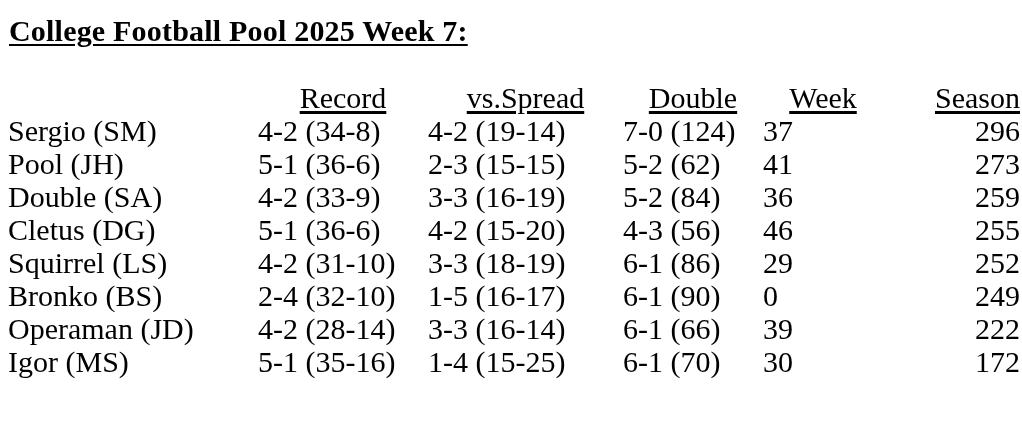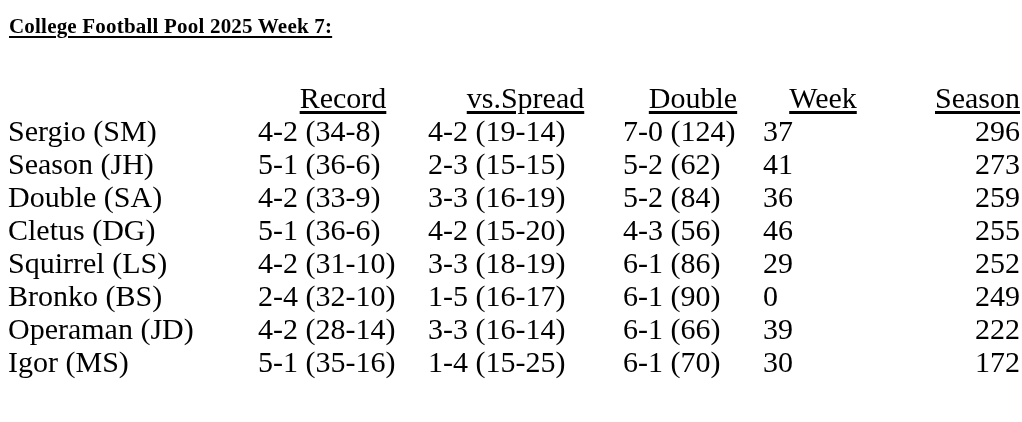--- a/index.html
+++ b/index.html
@@ -13,21 +13,21 @@
     position: relative;
     width: 1022px;
     height: 422px;
     overflow: hidden;
     background: #ffffff;
   }
   .title {
     position: absolute;
     top: 14px;
     left: 9px;
-    font-size: 21px;
+    font-size: 30px;
     font-weight: 700;
     text-decoration: underline;
     text-decoration-thickness: 2px;
     text-underline-offset: 3px;
     letter-spacing: 0.2px;
     white-space: nowrap;
   }
   table.pool {
     position: absolute;
     top: 82px;
@@ -93,21 +93,21 @@
   <tr>
     <td class="name">Sergio (SM)</td>
     <td class="center">4-2 (34-8)</td>
     <td class="center">4-2 (19-14)</td>
     <td class="center">7-0 (124)</td>
     <td class="center">37</td>
     <td class="season">296</td>
   </tr>
 
   <tr>
-    <td class="name">Season (JH)</td>
+    <td class="name">Pool (JH)</td>
     <td class="center">5-1 (36-6)</td>
     <td class="center">2-3 (15-15)</td>
     <td class="center">5-2 (62)</td>
     <td class="center">41</td>
     <td class="season">273</td>
   </tr>
 
 
   <tr>
     <td class="name">Double (SA)</td>

